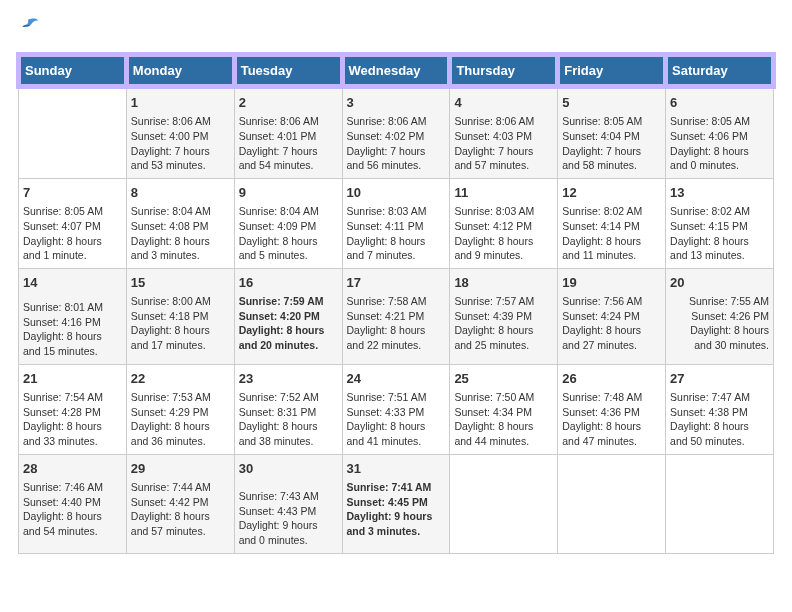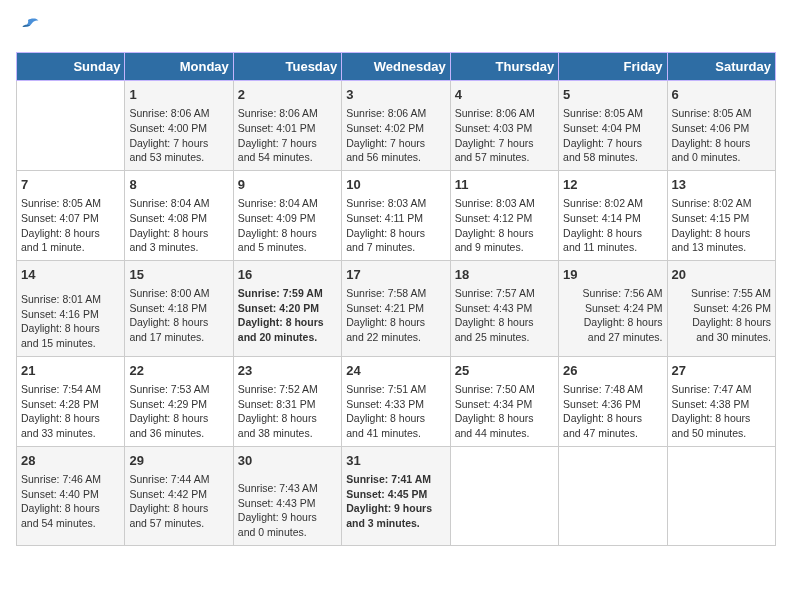--- a/index.html
+++ b/index.html
@@ -49,24 +49,24 @@
     }
     table {
       width: 100%;
       border-collapse: collapse;
       font-size: 11px;
     }
     thead tr th {
       background-color: #2e6da4;
       color: #fff;
       padding: 6px 4px;
-      text-align: right;
+      text-align: left;
       font-size: 13px;
       font-weight: bold;
-      border: 1px solid #c4b5fd;
+      border: 5px solid #c4b5fd;
     }
     tbody tr td {
       vertical-align: top;
       padding: 5px 4px;
       border: 1px solid #ccc;
       min-height: 70px;
       width: 14.28%;
       color: #333;
       line-height: 1.4;
     }
@@ -248,27 +248,27 @@
         <td>
           <span class="day-number">17</span>
           <div class="day-info" style="white-space: pre-line;">Sunrise: 7:58 AM
 Sunset: 4:21 PM
 Daylight: 8 hours
 and 22 minutes.</div>
         </td>
         <td>
           <span class="day-number">18</span>
           <div class="day-info" style="white-space: pre-line;">Sunrise: 7:57 AM
-Sunset: 4:43 PM
+Sunset: 4:39 PM
 Daylight: 8 hours
 and 25 minutes.</div>
         </td>
         <td>
           <span class="day-number">19</span>
-          <div class="day-info" style="white-space: pre-line; text-align: right;">Sunrise: 7:56 AM
+          <div class="day-info" style="white-space: pre-line;">Sunrise: 7:56 AM
 Sunset: 4:24 PM
 Daylight: 8 hours
 and 27 minutes.</div>
         </td>
         <td>
           <span class="day-number">20</span>
           <div class="day-info" style="white-space: pre-line; text-align: right;">Sunrise: 7:55 AM
 Sunset: 4:26 PM
 Daylight: 8 hours
 and 30 minutes.</div>

